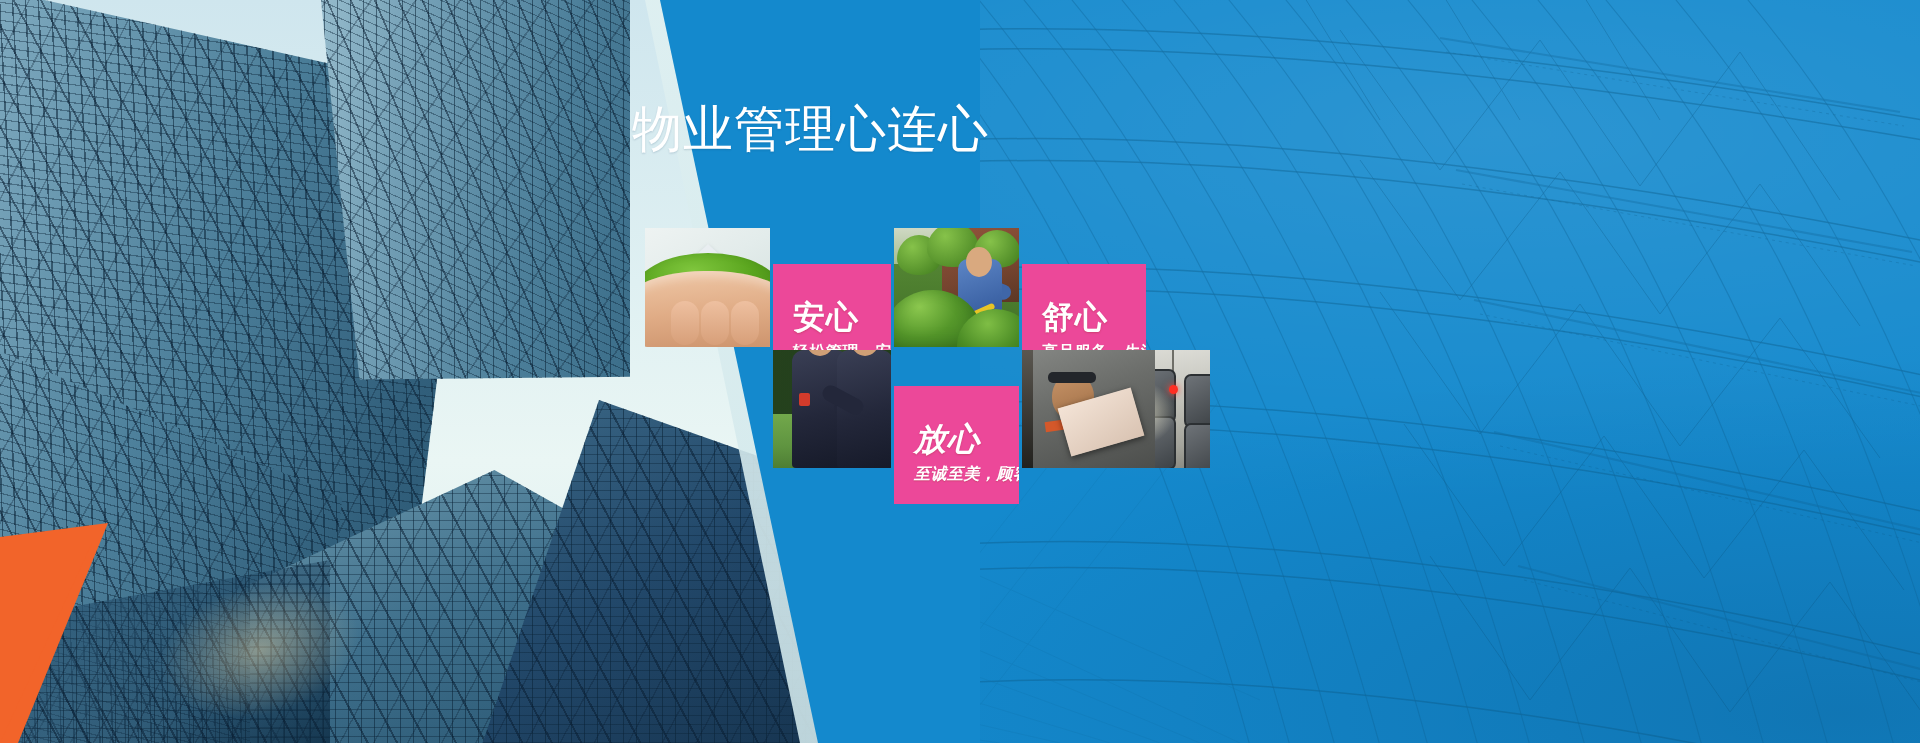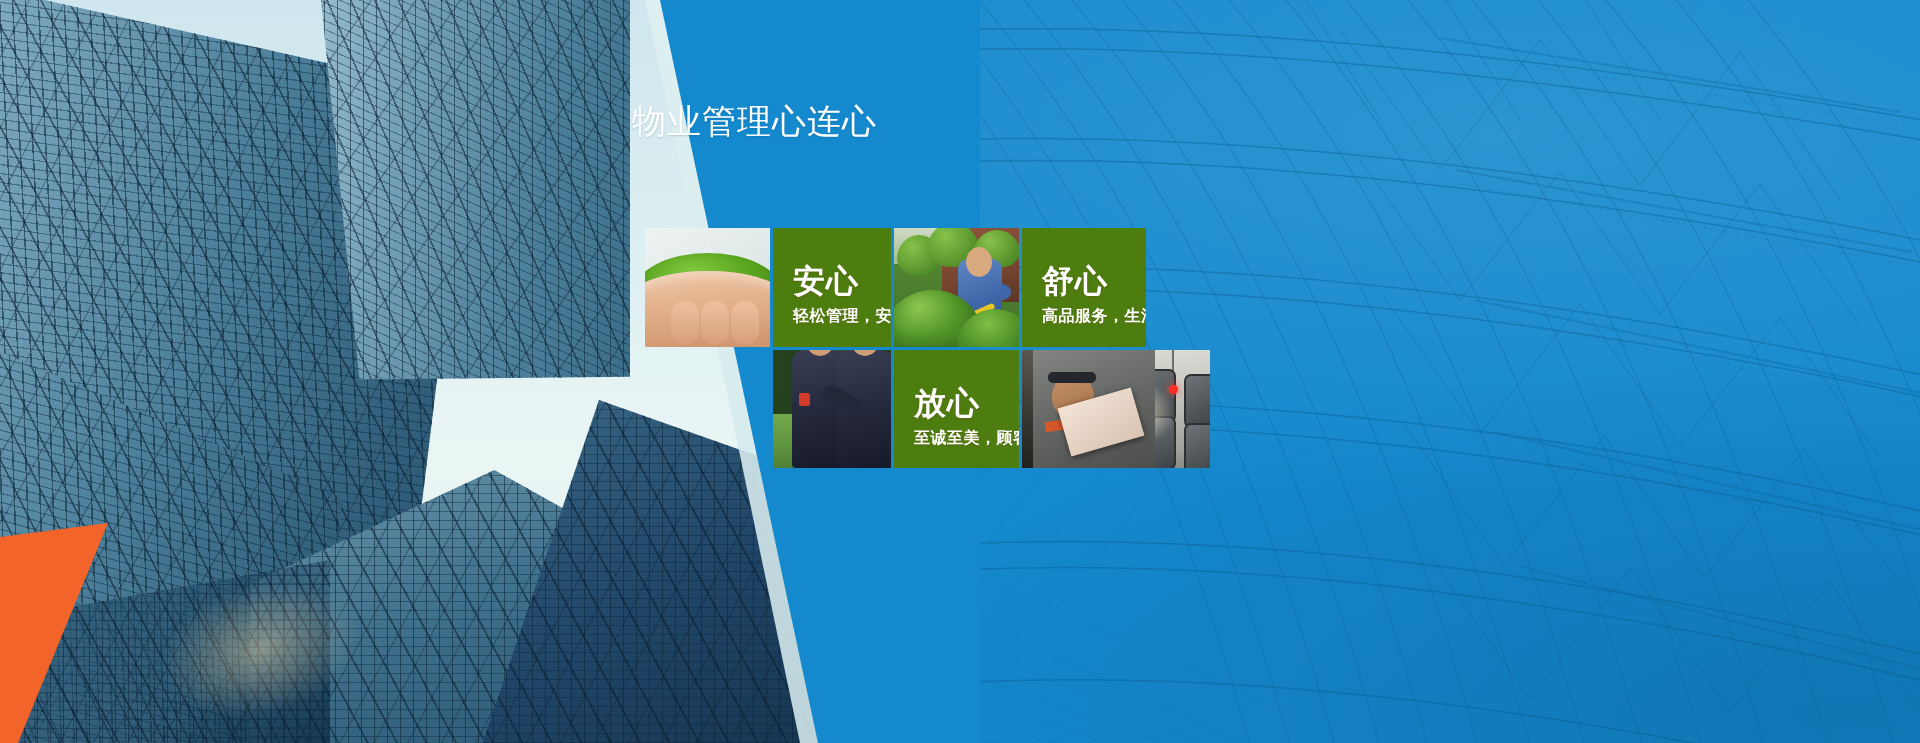--- a/index.html
+++ b/index.html
@@ -100,37 +100,37 @@
   }
   .wedge-orange2{
     position:absolute; left:0; bottom:0; width:300px; height:220px;
     background:#f2642a;
     clip-path: polygon(0 14px, 108px 0, 18px 220px, 0 220px);
   }
 
   
   .titles{ position:absolute; left:632px; top:103px; width:700px; }
   .subtitle{
-    font-size:34px; line-height:1.06; color:#ffffff; font-weight:400;
+    font-size:50px; line-height:1.06; color:#ffffff; font-weight:400;
     letter-spacing:1px; white-space:nowrap;
     text-shadow:0 1px 2px rgba(0,50,90,.18);
   }
   .headline{
     margin-top:6px;
     font-size:62px; line-height:1.04; color:#ffffff; font-weight:bold;
     letter-spacing:2px; white-space:nowrap;
     text-shadow:0 2px 4px rgba(0,45,85,.22);
   }
 
   
   .grid{ position:absolute; left:645px; top:228px; width:610px; height:240px; }
 
   .tile{ position:absolute; overflow:hidden; }
 
-  .tile-orange{ background:#4d7c0f; }
+  .tile-orange{ background:#ec4899;margin-top:36px; }
   .tile-orange .t-title{
     position:absolute; left:20px; top:30px;
     color:#fff; font-size:30px; font-weight:bold; letter-spacing:1px;
     text-shadow:0 1px 2px rgba(120,40,0,.25);
   }
   .tile-orange .t-sub{
     position:absolute; left:20px; top:72px;
     color:#fff; font-size:15px; font-weight:bold; letter-spacing:.5px;
     white-space:nowrap;
     text-shadow:0 1px 1px rgba(120,40,0,.25);
@@ -476,21 +476,21 @@
           <div class="arm"></div>
       </div>
       <div class="badge"></div>
       <div class="g g2">
         <div class="torso"></div>
           <div class="head"></div>
           <div class="arm"></div>
       </div>
     </div>
 
-    <div class="tile tile-orange big" style="left:249px; top:122px; width:125px; height:118px;">
+    <div class="tile tile-orange big" style="left:249px; top:122px; width:125px; height:118px;font-style:italic;">
       <div class="t-title">放心</div>
       <div class="t-sub">至诚至美，顾客放心</div>
     </div>
 
     <div class="tile ph-tech" style="left:377px; top:122px; width:188px; height:118px;">
       <div class="wallL"></div>
       <div class="panel p1"></div>
       <div class="panel p2"></div>
       <div class="panel p3"></div>
       <div class="handle" style="left:64%; top:16%;"></div>

